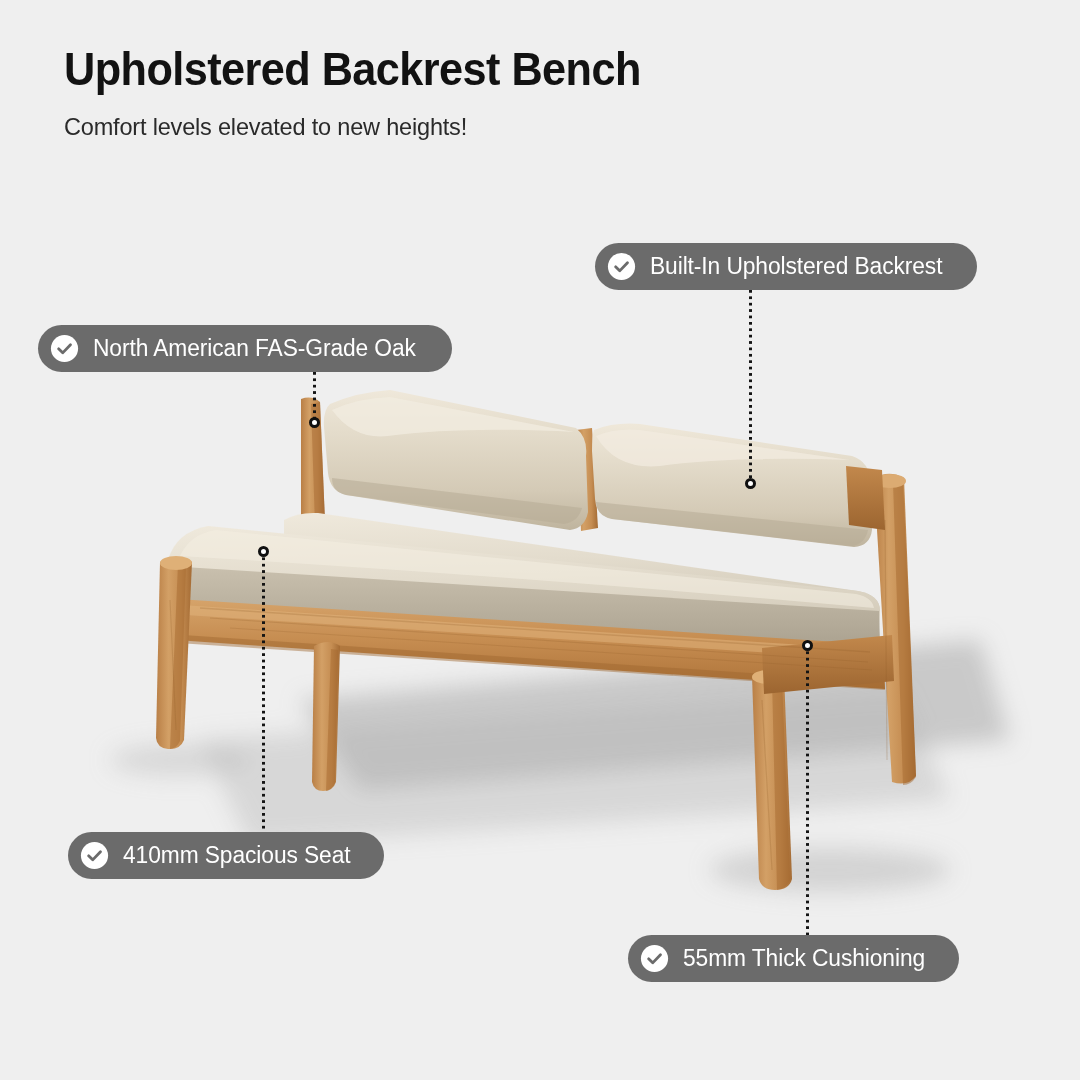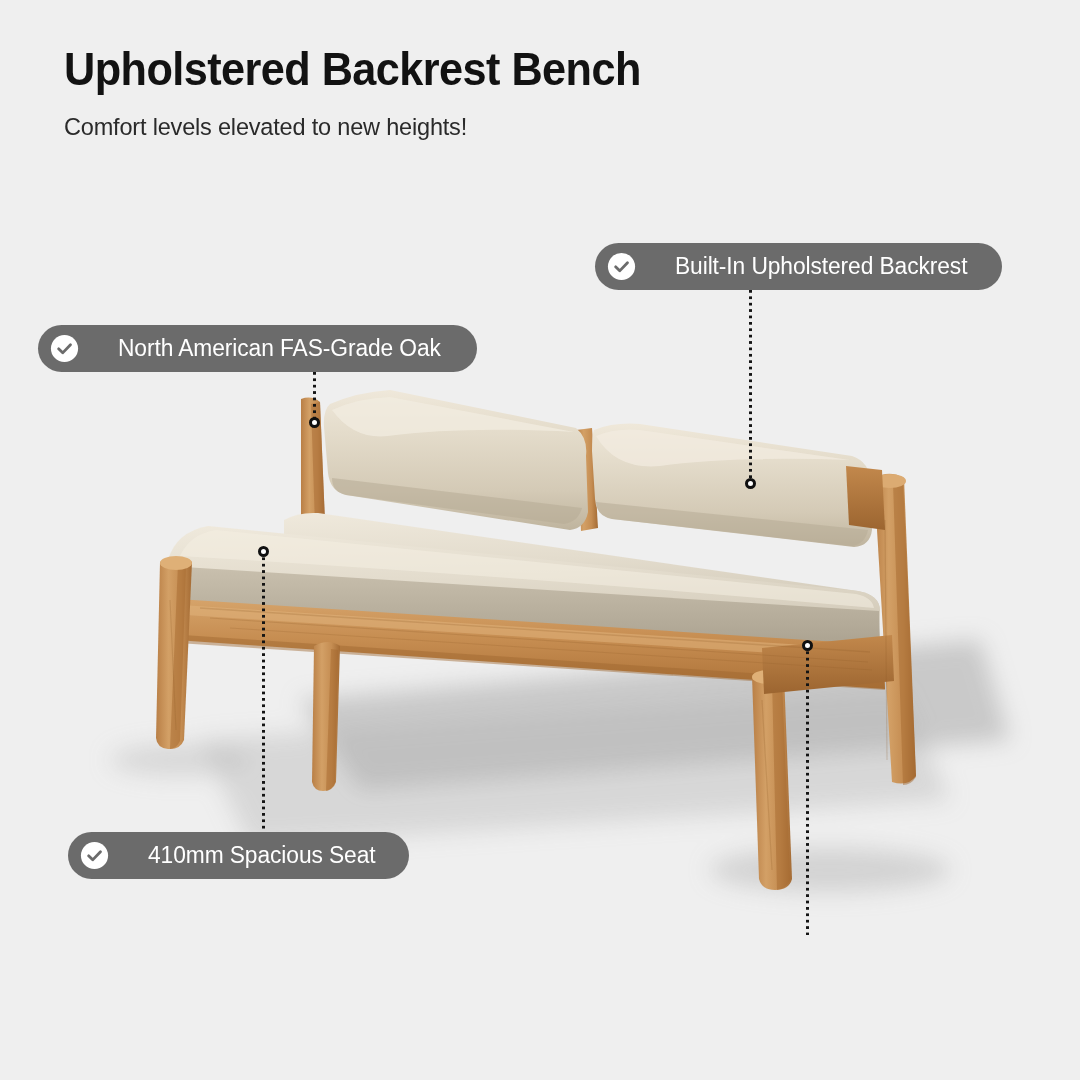--- a/index.html
+++ b/index.html
@@ -62,21 +62,20 @@
   
   .pill {
     position:absolute;
     display:flex;
     align-items:center;
     height:47px;
     padding:0 26px 0 12px;
     border-radius:24px;
     background:#6b6b6b;
     white-space:nowrap;
-    gap:25px;
   }
   .pill-check { flex:0 0 auto; width:29px; height:29px; display:block; }
   .pill-label {
     margin-left:14px;
     font-size:23.5px;
     font-weight:400;
     color:#ffffff;
     letter-spacing:-0.1px;
     transform:scaleX(0.97);
     transform-origin:left center;
@@ -308,14 +307,21 @@
   </div>
 
   <div class="pill" id="pill-seat">
     <svg class="pill-check" viewBox="0 0 32 32">
       <circle cx="16" cy="16" r="15" fill="#ffffff"></circle>
       <path d="M9.5 16.4 L14 20.8 L22.6 11.8" fill="none" stroke="#6b6b6b" stroke-width="3.1" stroke-linecap="round" stroke-linejoin="round"></path>
     </svg>
     <span class="pill-label">410mm Spacious Seat</span>
   </div>
 
+  <div class="pill" id="pill-cushion">
+    <svg class="pill-check" viewBox="0 0 32 32">
+      <circle cx="16" cy="16" r="15" fill="#ffffff"></circle>
+      <path d="M9.5 16.4 L14 20.8 L22.6 11.8" fill="none" stroke="#6b6b6b" stroke-width="3.1" stroke-linecap="round" stroke-linejoin="round"></path>
+    </svg>
+    <span class="pill-label">55mm Thick Cushioning</span>
+  </div>
 
 </div>
 
 </body></html>

